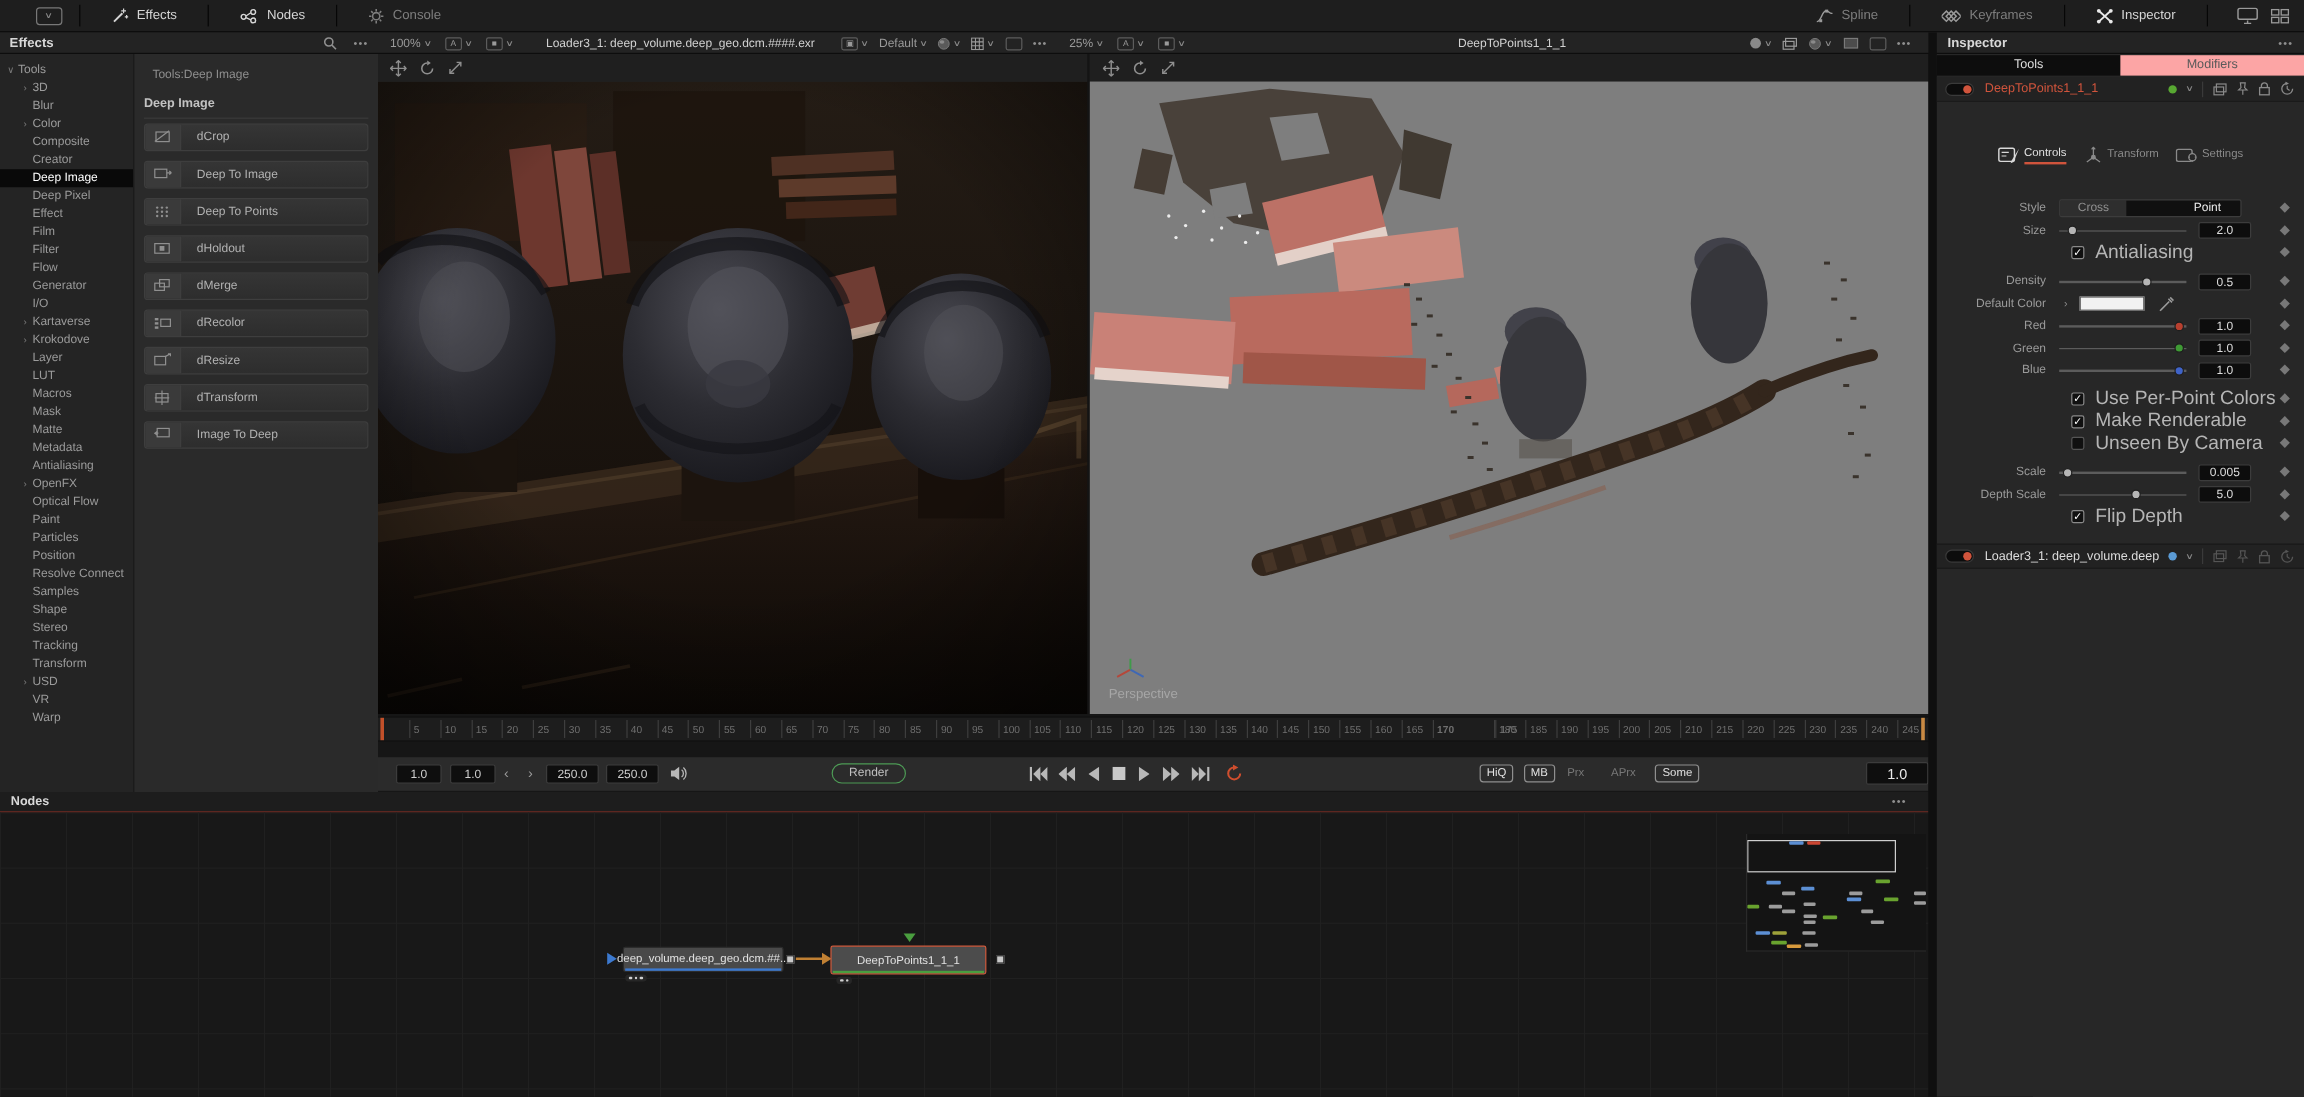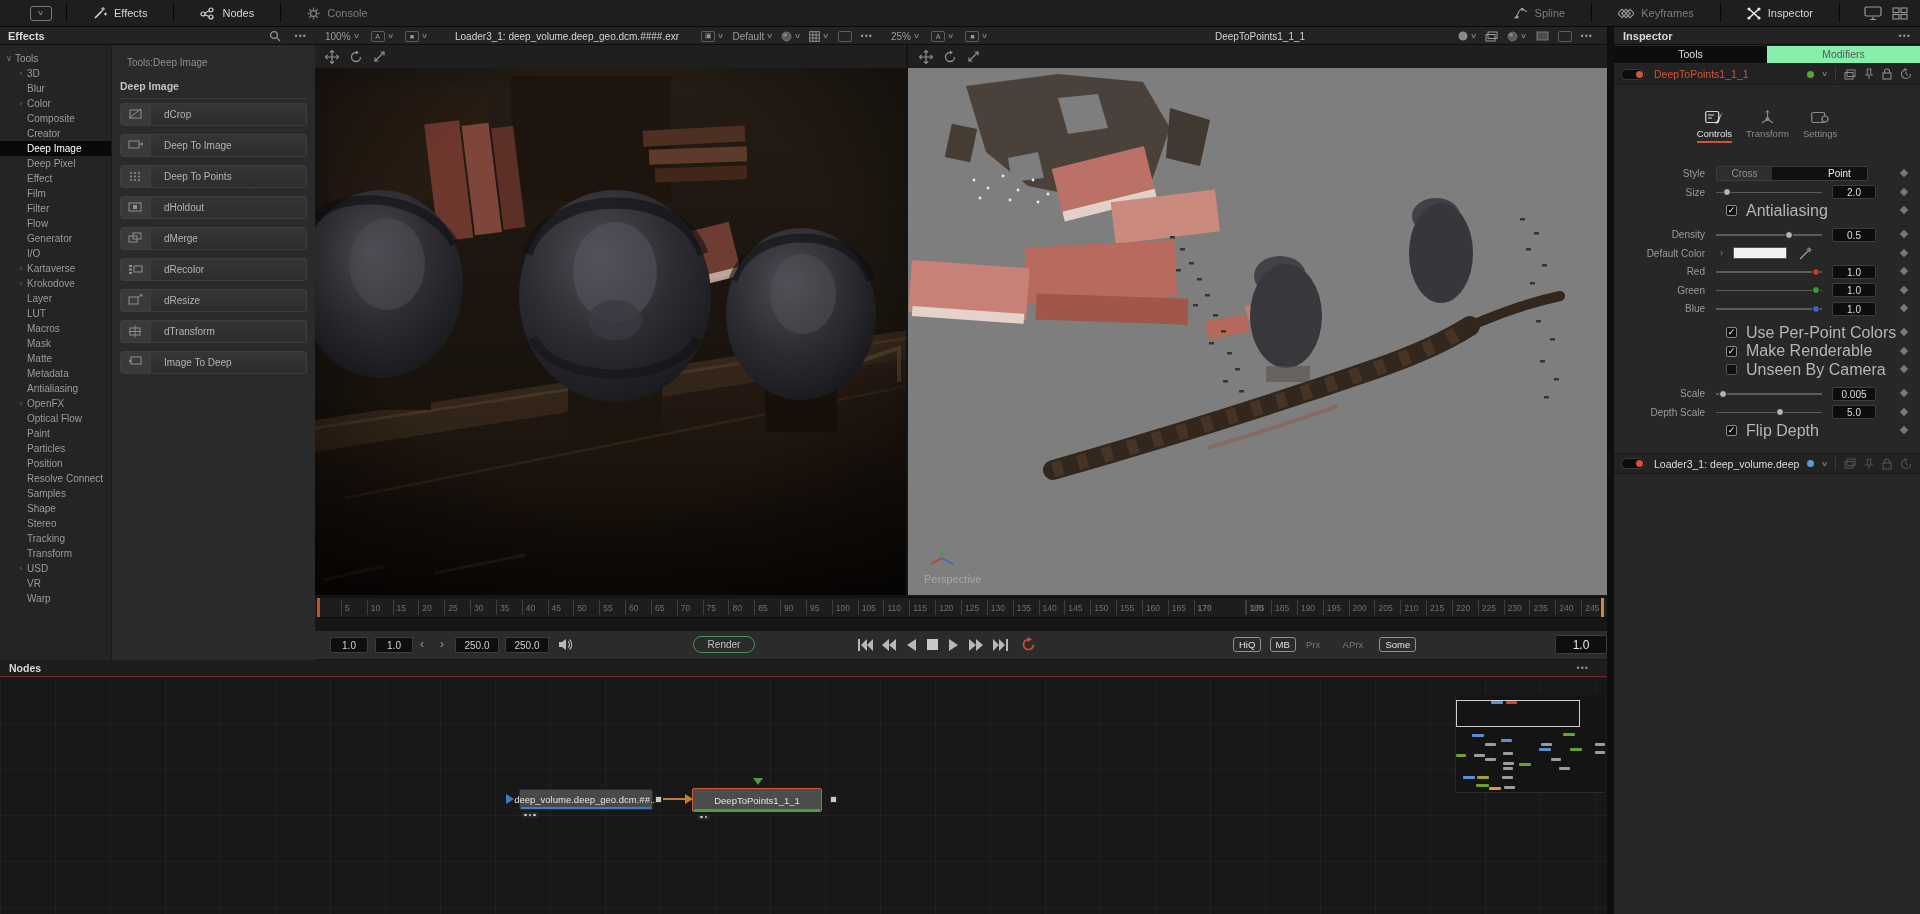--- a/index.html
+++ b/index.html
@@ -103,33 +103,33 @@
   .gdots i { width:2.5px; height:2.5px; border-radius:50%; background:#cfcfcf; }
   #minimap { position:absolute; left:1455px; top:18px; width:150px; height:98px; background:#141414;
     border-left:1px solid #2a2a2a; border-bottom:1px solid #2a2a2a; overflow:hidden; }
   #mini-viewport { position:absolute; border:1px solid #cfcfcf; }
   .mbar { position:absolute; height:3px; border-radius:1px; }
 
   
   #insp-gap { position:absolute; left:1607px; top:27px; width:7px; height:887px; background:#0f0f0f; }
   #inspector { position:absolute; left:1614px; top:45px; width:306px; height:869px; background:#272727; }
   #insp-tabs { position:absolute; left:0; top:1px; width:100%; height:17px; display:flex; }
-  #insp-tabs .itab { flex:1; font-size:10.5px; text-align:center; line-height:17px; background:#86efac; color:#5a5a5a; }
+  #insp-tabs .itab { flex:1; font-size:10.5px; text-align:center; line-height:17px; background:#fca5a5; color:#5a5a5a; }
   #insp-tabs .itab.active { background:#0d0d0d; color:#dedede; }
   .node-header { position:absolute; left:0; width:100%; height:21px; background:#222222; border-bottom:1px solid #1a1a1a;
     display:flex; align-items:center; }
   .nh-toggle { width:24px; height:11px; border-radius:6px; background:#0c0c0c; border:1px solid #3a3a3a;
     margin-left:7px; position:relative; }
   .nh-toggle i { position:absolute; right:1px; top:1px; width:7px; height:7px; border-radius:50%; background:#d0543c; }
   .nh-label { margin-left:9px; font-size:10.5px; }
   .nh-right { margin-left:auto; display:flex; align-items:center; gap:8px; margin-right:8px; }
   .cdot { width:7px; height:7px; border-radius:50%; }
   .nh-sep { width:1px; height:13px; background:#3a3a3a; }
   #subtabs { position:absolute; left:0; top:61px; width:100%; height:42px; display:flex; justify-content:center; gap:14px; }
-  .stab { display:flex; flex-direction:column; align-items:center; gap:3px; padding-top:4px; }
+  .stab { display:flex; flex-direction:row; align-items:center; gap:3px; padding-top:4px; }
   .stab .sl { font-size:9.5px; color:#8a8a8a; padding-bottom:2px; }
   .stab.active .sl { color:#e0e0e0; border-bottom:2px solid #d0543c; }
   #controls { position:absolute; left:0; top:121px; width:100%; }
   .insp-row { position:relative; height:15px; margin-bottom:3.5px; display:flex; align-items:center; }
   .insp-row.gap { margin-top:9px; }
   .insp-label { width:100px; text-align:right; padding-right:9px; color:#9a9a9a; font-size:10px; white-space:nowrap; }
   .slider { position:relative; width:106px; height:11px; margin-left:2px; }
   .slider .track { position:absolute; left:0; right:0; top:5px; height:1.5px; background:#5c5c5c; }
   .slider .thumb { position:absolute; top:1.5px; width:8px; height:8px; border-radius:50%; background:#b5b5b5;
     border:1px solid #1e1e1e; margin-left:-4px; }

